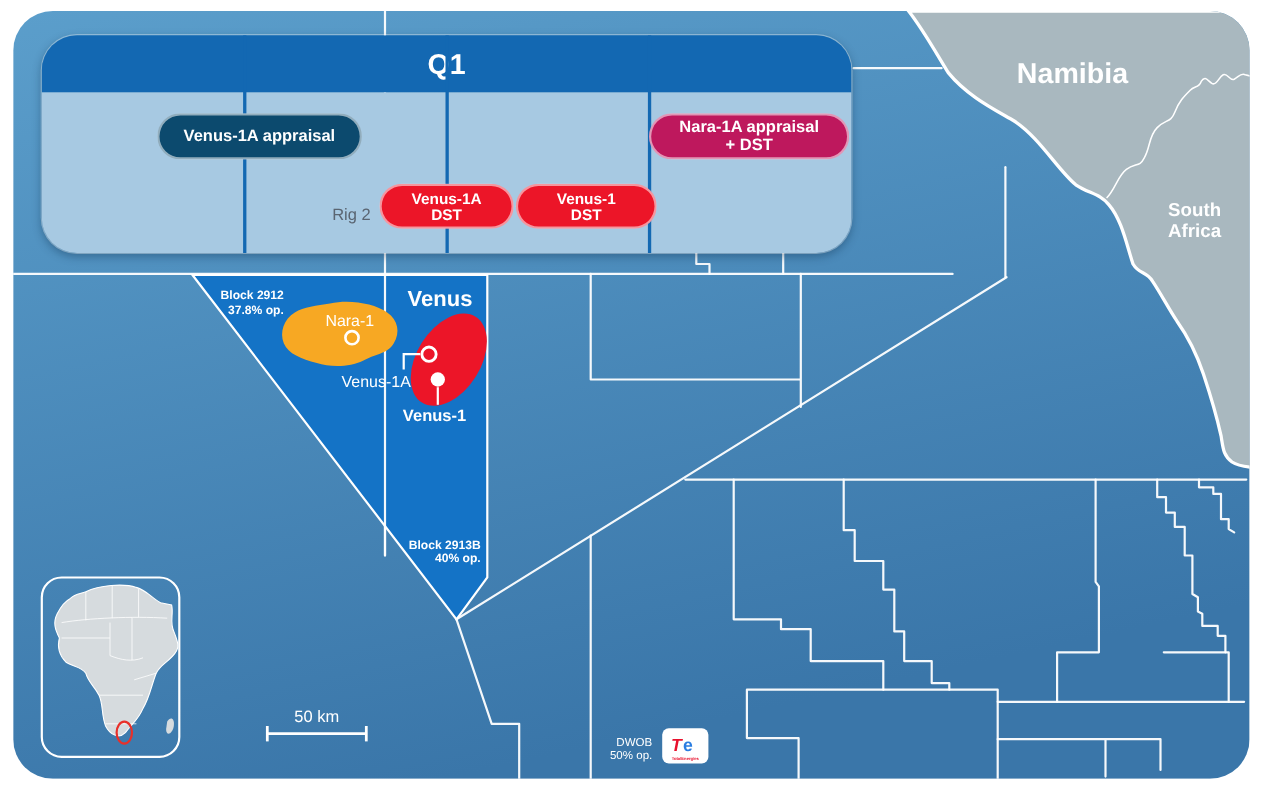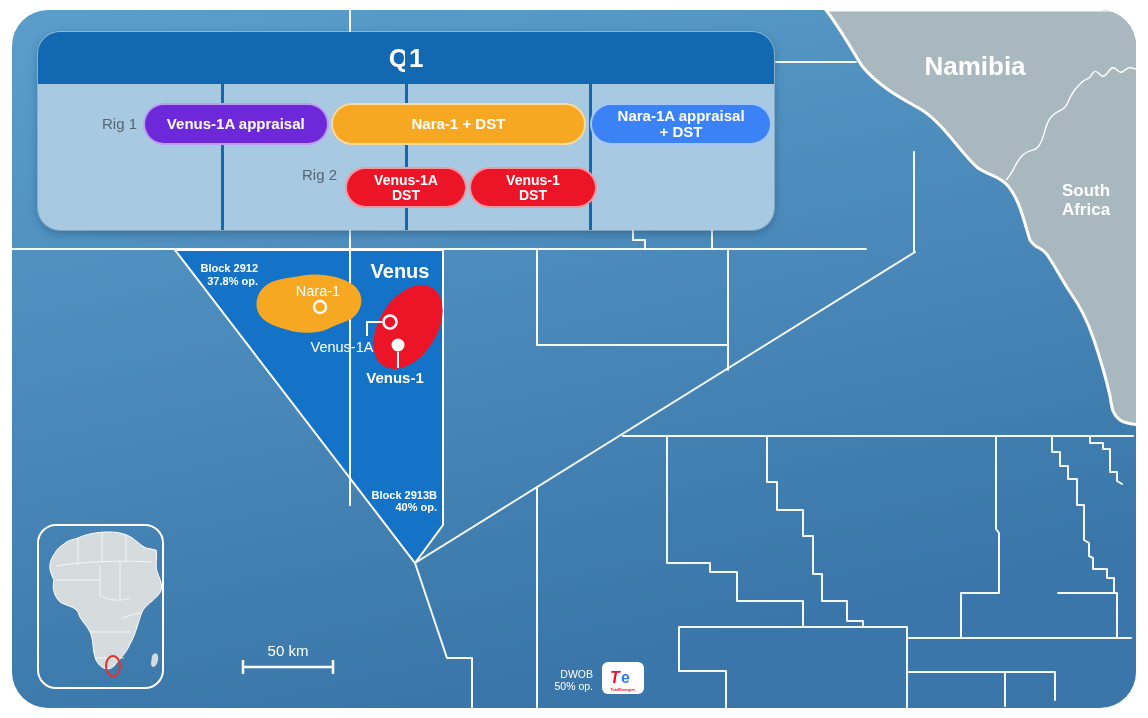--- a/index.html
+++ b/index.html
@@ -1,28 +1,28 @@
 <!DOCTYPE html>
 <html><head>
 <meta charset="utf-8">
 <style>
   html,body{margin:0;padding:0;background:#ffffff;font-family:"Liberation Sans",sans-serif;}
   #stage{position:relative;width:1148px;height:718px;background:#ffffff;overflow:hidden;}
   #map-svg{position:absolute;left:0;top:0;}
   
-  .chart{position:absolute;left:38px;top:32px;width:736px;height:198px;border-radius:22px;
+  .chart{position:absolute;left:38px;top:32px;width:736px;height:198px;border-radius:32px;
          overflow:hidden;box-shadow:0 0 0 1px rgba(255,255,255,.35),0 3px 8px rgba(10,40,70,.35);}
   .chart-header{position:absolute;left:0;top:0;width:100%;height:52px;background:#1368b2;display:flex;}
   .chart-body{position:absolute;left:0;top:52px;width:100%;height:146px;background:#a7c9e2;}
   .q-cell{flex:1;display:flex;align-items:center;justify-content:center;
           color:#ffffff;font-weight:bold;font-size:26px;}
   .q-divider{position:absolute;top:0;height:100%;width:3px;background:#1368b2;}
   .rig-label{position:absolute;color:#5a6572;font-size:15px;text-align:right;}
   .rig-label.r1{left:0;top:71px;width:99px;height:42px;line-height:42px;}
-  .rig-label.r2{left:0;top:122px;width:299px;height:41px;line-height:41px;}
+  .rig-label.r2{left:0;top:143px;width:299px;height:41px;line-height:41px;}
   .bar{position:absolute;border-radius:22px;display:flex;align-items:center;justify-content:center;
        color:#fff;text-align:center;box-sizing:border-box;border:2px solid rgba(255,255,255,.55);
        white-space:pre-line;font-weight:bold;}
   .bar.r1{top:71px;height:42px;font-size:15px;line-height:16px;}
   .bar.r2{top:135px;height:41px;font-size:14px;line-height:15px;}
   
   text{font-family:"Liberation Sans",sans-serif;fill:#ffffff;}
   .t-country{font-size:26px;font-weight:bold;}
   .t-country-sm{font-size:17px;font-weight:bold;}
   .t-field{font-size:20px;font-weight:bold;}
@@ -179,26 +179,24 @@
 
   <div class="chart">
     <div class="chart-header">
       <div class="q-cell">Q1</div>
     </div>
     <div class="chart-body"></div>
     <div class="q-divider" style="left:183px"></div>
     <div class="q-divider" style="left:367px"></div>
     <div class="q-divider" style="left:551px"></div>
 
-    <div class="rig-label r1">Rig 1</div>
     <div class="rig-label r2">Rig 2</div>
 
-    <div class="bar r1" style="left: 14.25%; width: 25.25%; background: #6d28d9;">Venus-1A appraisal</div>
-    <div class="bar r1" style="left: 39.75%; width: 34.75%; background: rgb(247, 168, 35);">Nara-1 + DST</div>
-    <div class="bar r1" style="left: 75%; width: 24.75%; background: #3b82f6;">Nara-1A appraisal
+    <div class="bar r1" style="left: 14.25%; width: 25.25%; background: #0c4a6e;">Venus-1A appraisal</div>
+    <div class="bar r1" style="left: 75%; width: 24.75%; background: #be185d;">Nara-1A appraisal
 + DST</div>
     <div class="bar r2" style="left: 41.75%; width: 16.5%; background: rgb(236, 21, 40);">Venus-1A
 DST</div>
     <div class="bar r2" style="left: 58.5%; width: 17.5%; background: rgb(236, 21, 40);">Venus-1
 DST</div>
   </div>
 
 </div>
 
 </body></html>

